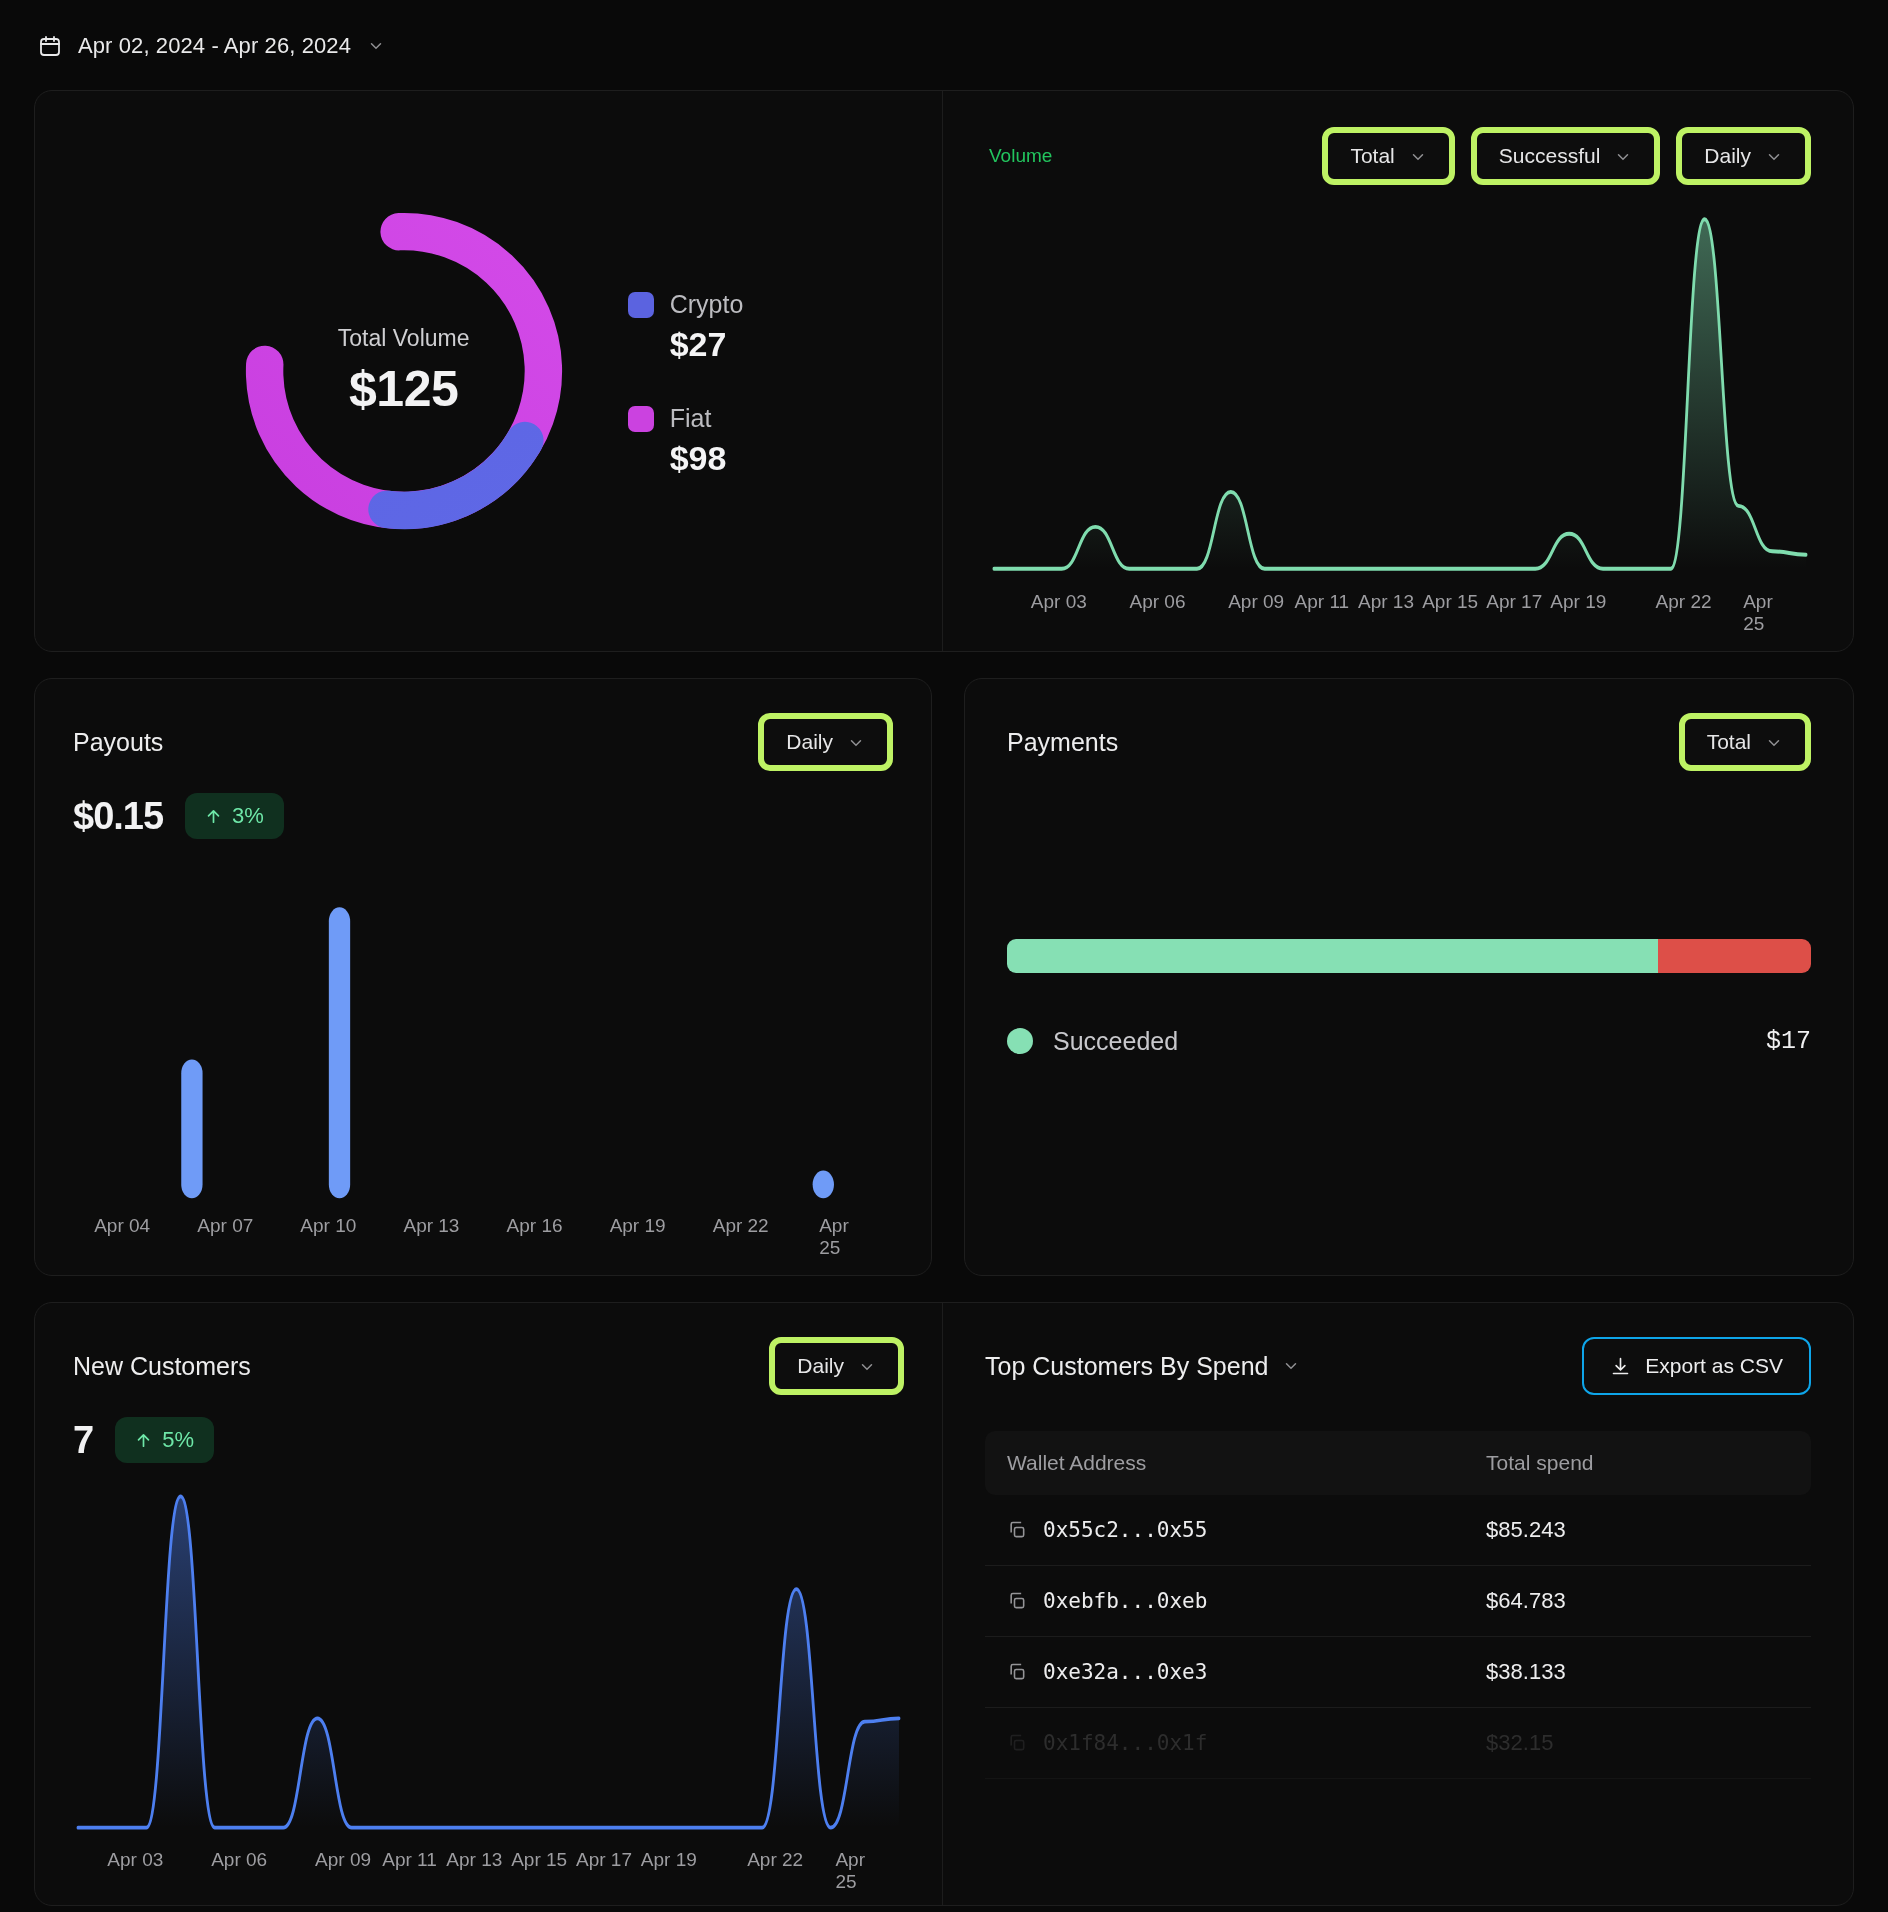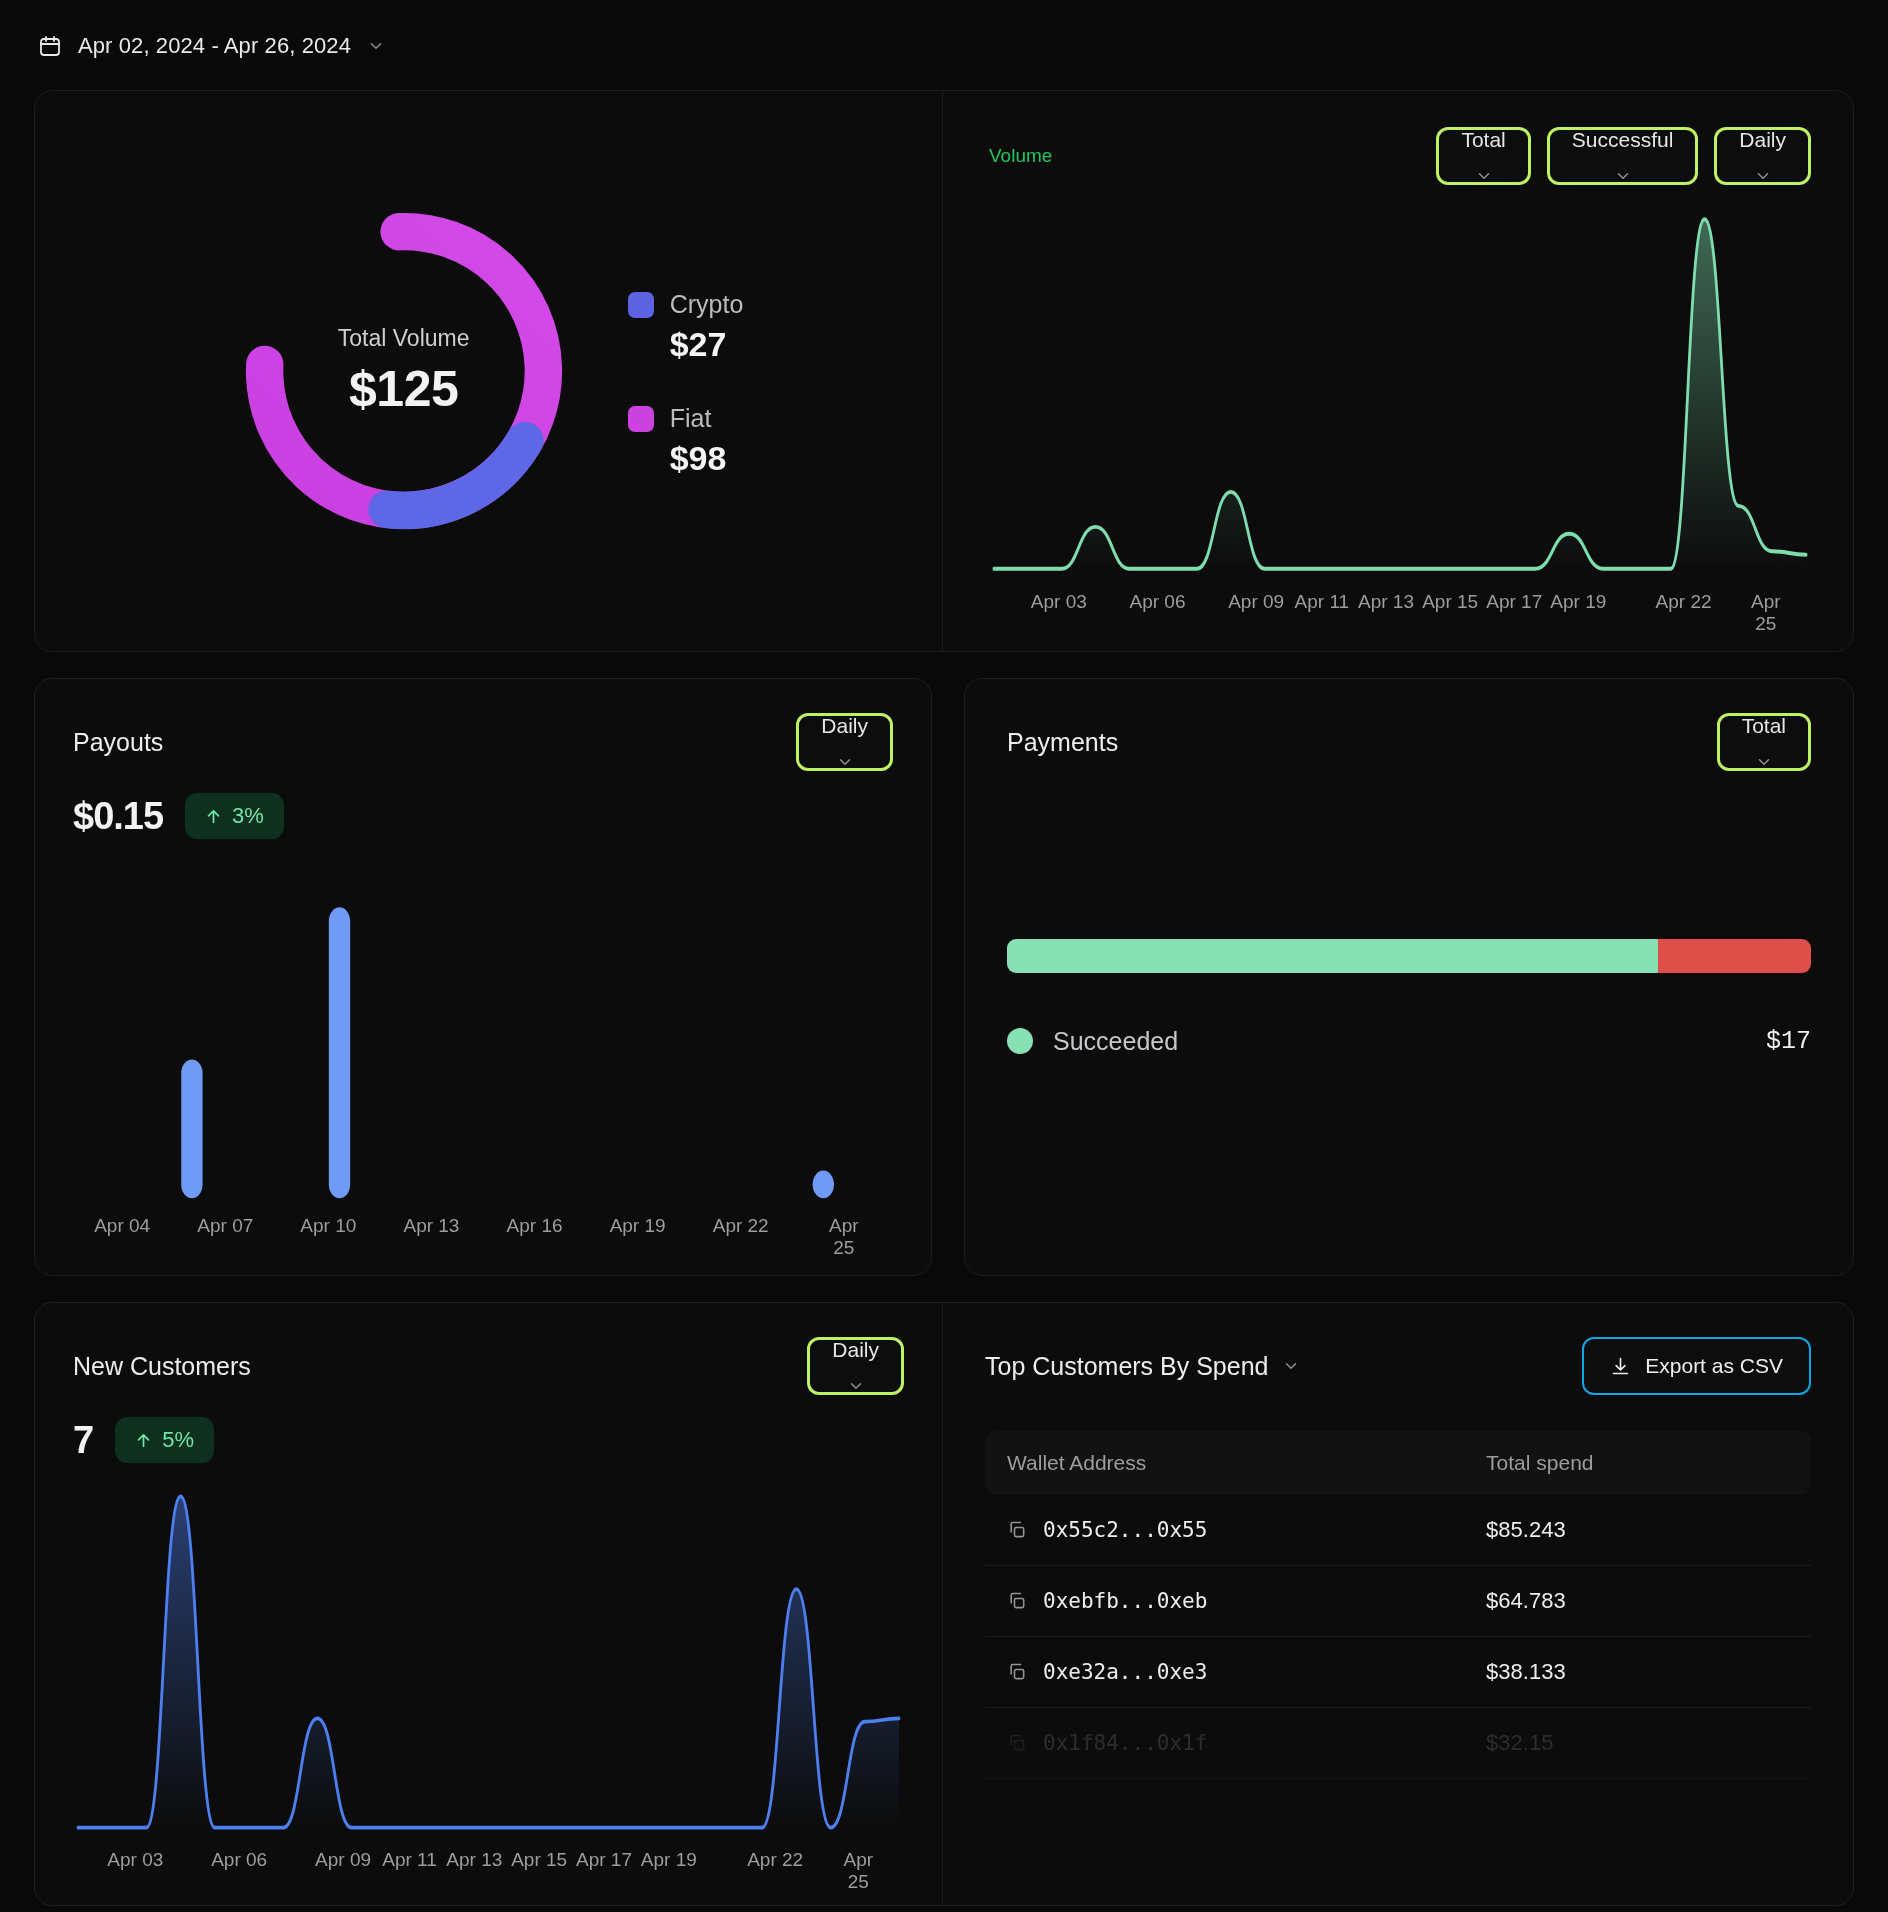--- a/index.html
+++ b/index.html
@@ -52,33 +52,33 @@
   .legend-name { font-size: 25px; color: #bcbcc0; }
   .legend-val { font-size: 34px; font-weight: 700; color: #f4f4f5; padding-left: 42px; }
 
   .volume-pane { flex: 1; padding: 36px 42px 26px 46px; display: flex; flex-direction: column; }
   .pane-head { display: flex; align-items: center; justify-content: flex-end; gap: 16px; }
   .pane-title { font-size: 19px; color: #22c55e; margin-right: auto; }
 
   .select {
     display: inline-flex; align-items: center; justify-content: center; gap: 14px;
     height: 58px; padding: 0 22px;
-    border: 3px solid #bef264; border-radius: 12px;
+    border: 6px solid #bef264; border-radius: 12px;
     background: #0d0d0d; font-size: 21px; color: #e6e6e7;
-    cursor: pointer; white-space: nowrap; flex-direction: column;
+    cursor: pointer; white-space: nowrap;
   }
 
   .chartbox { flex: 1; position: relative; margin-top: 18px; }
   .chartbox svg { display: block; width: 100%; height: 100%; }
   .axis {
     display: flex; margin-top: 4px; height: 34px;
     font-size: 19px; color: #9d9da1;
   }
   .axis span { position: absolute; transform: translateX(-50%); }
-  .axis-wrap { position: relative; height: 34px; margin-top: 6px; text-align: center; }
+  .axis-wrap { position: relative; height: 34px; margin-top: 6px; }
 
   
   .card-payouts { width: 898px; flex: none; height: 598px; padding: 34px 38px 26px 38px; display: flex; flex-direction: column; }
   .card-payments { flex: 1; height: 598px; padding: 34px 42px 26px 42px; display: flex; flex-direction: column; }
 
   .head-row { display: flex; align-items: center; justify-content: space-between; }
   .card-title { font-size: 25px; color: #ededee; }
 
   .big-row { display: flex; align-items: center; gap: 22px; margin-top: 22px; }
   .big-num { font-size: 38px; font-weight: 700; color: #f2f2f3; letter-spacing: -1px; }

